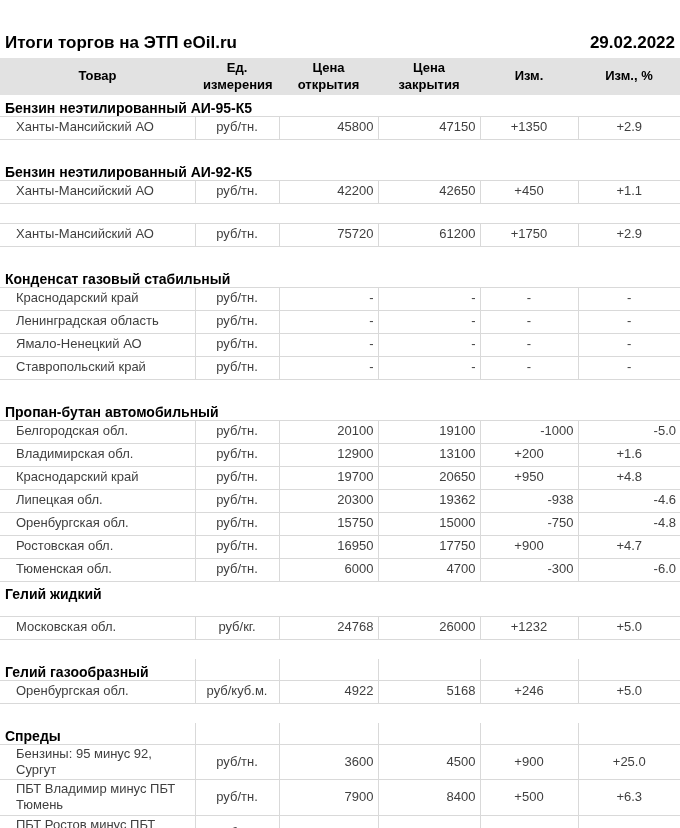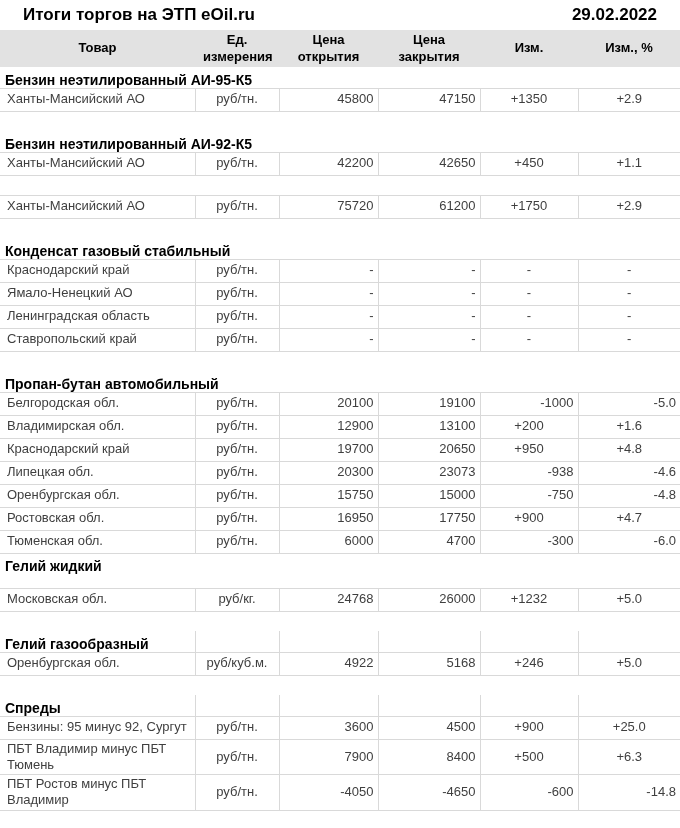--- a/index.html
+++ b/index.html
@@ -6,21 +6,21 @@
     --up:#008000; --down:#c00000; --hdr-bg:#e2e2e2; --border:#d9d9d9; --text:#3f3f3f;
   }
   *{box-sizing:border-box; margin:0; padding:0;}
   html,body{background:#ffffff;}
   .page{
     width:680px; height:828px; overflow:hidden; background:#fff;
     font-family:"Liberation Sans", sans-serif; color:var(--text);
   }
   .titlebar{
     display:flex; justify-content:space-between; align-items:center;
-    height:30px; padding:0 23px;
+    height:30px; padding:0 5px;margin-top:28px;
   }
   .titlebar .title, .titlebar .date{
     font-size:17px; font-weight:bold; color:#000;
   }
   table{border-collapse:collapse; table-layout:fixed; width:680px;}
   col.w1{width:195px;} col.w2{width:84px;} col.w3{width:99px;}
   col.w4{width:102px;} col.w5{width:98px;} col.w6{width:102px;}
 
   thead th{
     background:var(--hdr-bg); height:37px; font-size:13px; font-weight:bold;
@@ -32,21 +32,21 @@
     padding:2px 5px 0 5px; vertical-align:bottom; white-space:nowrap;
   }
   tr.sec.bordered td.bc{border-left:1px solid var(--border); border-right:1px solid var(--border);}
   tr.sec.bordered td.sec-title{border-right:1px solid var(--border);}
   tr.sec.bordered td:last-child{border-right:none;}
 
   tr.row td{
     height:23px; font-size:13px; border:1px solid var(--border);
     vertical-align:middle; padding:1px 4px; color:var(--text); line-height:1.25;
   }
-  tr.row td:first-child{border-left:none; padding-left:7px;}
+  tr.row td:first-child{border-left:none; padding-left:16px;}
   tr.row td:last-child{border-right:none;margin-top:21px;}
   tr.row.tall td{height:31px;}
   td.c2{text-align:center;}
   td.num{text-align:right; padding-right:8px;}
   td.up{color:var(--up);text-align:center;}
   td.down{color:var(--down);}
   tr.spacer td{height:20px; border:none;}
   tr.empty td{height:14px; border:none;}
 </style>
 </head>
@@ -127,29 +127,29 @@
       </tr>
       <tr class="row">
         <td>Краснодарский край</td>
         <td class="c2">руб/тн.</td>
         <td class="num">-</td>
         <td class="num">-</td>
         <td class="num up">-</td>
         <td class="num up">-</td>
       </tr>
       <tr class="row">
+        <td>Ленинградская область</td>
+        <td class="c2">руб/тн.</td>
+        <td class="num">-</td>
+        <td class="num">-</td>
+        <td class="num up">-</td>
+        <td class="num up">-</td>
+      </tr>
+      <tr class="row">
         <td>Ямало-Ненецкий АО</td>
-        <td class="c2">руб/тн.</td>
-        <td class="num">-</td>
-        <td class="num">-</td>
-        <td class="num up">-</td>
-        <td class="num up">-</td>
-      </tr>
-      <tr class="row">
-        <td>Ленинградская область</td>
         <td class="c2">руб/тн.</td>
         <td class="num">-</td>
         <td class="num">-</td>
         <td class="num up">-</td>
         <td class="num up">-</td>
       </tr>
       <tr class="row">
         <td>Ставропольский край</td>
         <td class="c2">руб/тн.</td>
         <td class="num">-</td>
@@ -185,21 +185,21 @@
         <td class="c2">руб/тн.</td>
         <td class="num">19700</td>
         <td class="num">20650</td>
         <td class="num up">+950</td>
         <td class="num up">+4.8</td>
       </tr>
       <tr class="row">
         <td>Липецкая обл.</td>
         <td class="c2">руб/тн.</td>
         <td class="num">20300</td>
-        <td class="num">23073</td>
+        <td class="num">19362</td>
         <td class="num down">-938</td>
         <td class="num down">-4.6</td>
       </tr>
       <tr class="row">
         <td>Оренбургская обл.</td>
         <td class="c2">руб/тн.</td>
         <td class="num">15750</td>
         <td class="num">15000</td>
         <td class="num down">-750</td>
         <td class="num down">-4.8</td>

